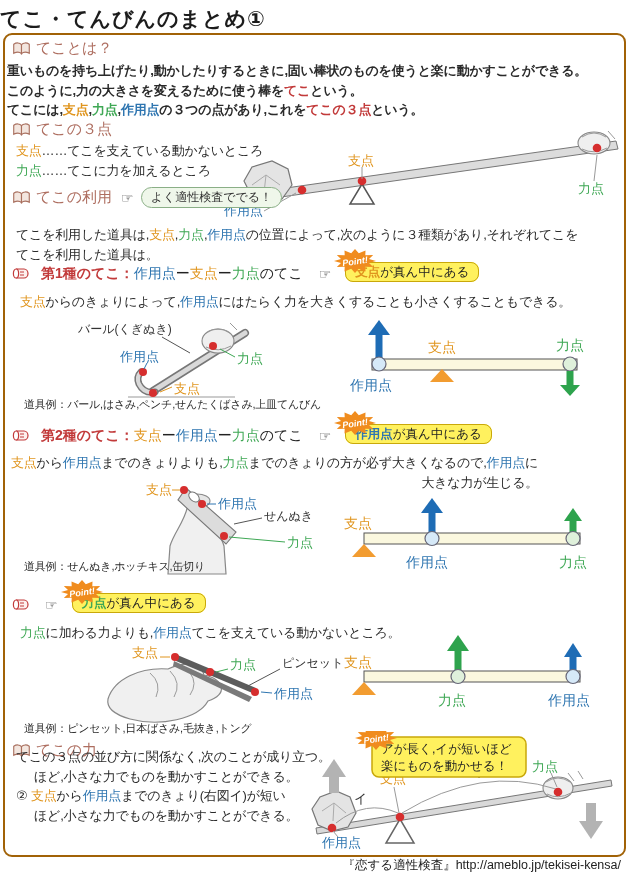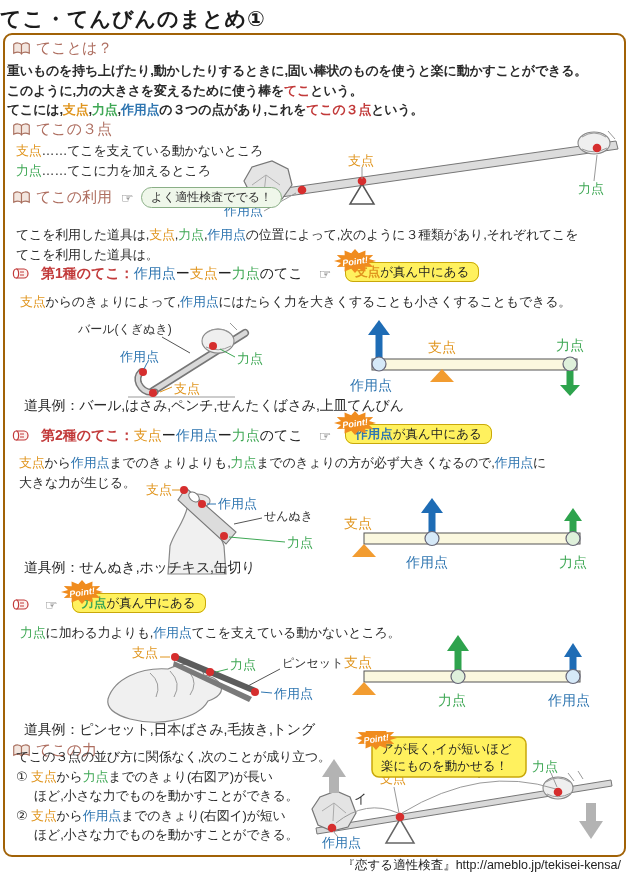--- a/index.html
+++ b/index.html
@@ -15,21 +15,21 @@
   }
   .main-box{
     left:3px;top:33px;width:619px;height:820px;
     border:2px solid #a16207;border-radius:9px;background:#fff;
   }
   
   .sec-head{display:flex;align-items:center;gap:5px;font-size:15px;color:#ae6e60;white-space:nowrap;}
   .book-icon{flex:0 0 auto;display:inline-block;}
   
   .tline{font-size:13px;line-height:19.5px;white-space:nowrap;letter-spacing:-0.2px;color:#2a2a2a;}
-  .tools-line{font-size:14px;color:#2a2a2a;white-space:nowrap;letter-spacing:-0.2px;}
+  .tools-line{font-size:11px;color:#2a2a2a;white-space:nowrap;letter-spacing:-0.2px;}
   
   .c-shiten{color:#e0951e;}
   .c-rikiten{color:#3fa855;}
   .c-sayoten{color:#2e75b0;}
   .c-red{color:#c23a3a;}
   .sb{font-weight:bold;}
   
   .type-head{display:flex;align-items:center;gap:12px;font-size:14px;white-space:nowrap;}
   .scroll-icon{flex:0 0 auto;}
   .note-hand{font-size:14px;color:#444;margin-left:4px;}
@@ -179,21 +179,21 @@
     <span><span class="c-red sb">第2種のてこ：</span><span class="c-shiten">支点</span><span>ー</span><span class="c-sayoten">作用点</span><span>ー</span><span class="c-rikiten">力点</span><span>のてこ</span></span>
     <span class="note-hand">☞</span>
     <span class="pbadge">
       <svg class="pstar" width="44" height="26" viewBox="0 0 44 26">
         <polygon points="43,13 36,15.1 40.2,19 32.3,18.7 32.5,23.4 25.8,20.7 22,25 18.2,20.7 11.5,23.4 11.7,18.7 3.8,19 8,15.1 1,13 8,10.9 3.8,7 11.7,7.3 11.5,2.6 18.2,5.3 22,1 25.8,5.3 32.5,2.6 32.3,7.3 40.2,7 36,10.9" fill="#f08c1e"></polygon>
         <text x="22" y="16.5" font-size="9" font-style="italic" font-weight="bold" fill="#fff" text-anchor="middle" transform="rotate(-8 22 13)">Point!</text>
       </svg>
       <span class="ybox"><span class="c-sayoten sb">作用点</span><span>が真ん中にある</span></span>
     </span>
   </div>
-  <div class="abs" style="left:14px;top:418px;">
+  <div class="abs" style="left:6px;top:418px;text-align:right;">
     <div class="tline"><span class="c-shiten">支点</span><span>から</span><span class="c-sayoten">作用点</span><span>までのきょりよりも,</span><span class="c-rikiten">力点</span><span>までのきょりの方が必ず大きくなるので,</span><span class="c-sayoten">作用点</span><span>に</span></div>
     <div class="tline"><span>大きな力が生じる。</span></div>
   </div>
 
   <svg class="abs" style="left:117px;top:441px;" width="240" height="102" viewBox="0 0 240 102">
     <path d="M66,28 C64,44 52,56 48,70 L46,98 L104,98 L102,70 C98,56 86,44 84,28 Z" fill="#f0f0f0" stroke="#888" stroke-width="1.2"></path>
     <ellipse cx="75" cy="25" rx="13" ry="7" fill="#e6e6e6" stroke="#888" stroke-width="1.1"></ellipse>
     <polygon points="64,12 114,56 104,68 56,24" fill="#dcdcdc" stroke="#777" stroke-width="1.1"></polygon>
     <ellipse cx="72" cy="21" rx="6" ry="4" fill="#fff" stroke="#777" stroke-width="1" transform="rotate(40 72 21)"></ellipse>
     <circle cx="62" cy="14" r="4" fill="#d62e2e"></circle>
@@ -278,21 +278,20 @@
 
   <div class="abs sec-head" style="left:7px;top:706px;">
     <svg class="book-icon" width="19" height="15" viewBox="0 0 22 16">
       <path d="M2 3 C5 1 9 1 11 3.5 L11 14 C9 12 5 12 2 13.5 Z" fill="#f3e6df" stroke="#a9705f" stroke-width="1.3"></path>
       <path d="M20 3 C17 1 13 1 11 3.5 L11 14 C13 12 17 12 20 13.5 Z" fill="#f3e6df" stroke="#a9705f" stroke-width="1.3"></path>
     </svg>
     <span>てこの力</span>
   </div>
   <div class="abs" style="left:11px;top:712px;">
     <div class="tline">てこの３点の並び方に関係なく,次のことが成り立つ。</div>
-    <div class="tline"><span>① </span><span class="c-shiten">支点</span><span>から</span><span class="c-rikiten">力点</span><span>までのきょり(右図ア)が長い</span></div>
     <div class="tline power-item-cont"><span>ほど,小さな力でものを動かすことができる。</span></div>
     <div class="tline"><span>② </span><span class="c-shiten">支点</span><span>から</span><span class="c-sayoten">作用点</span><span>までのきょり(右図イ)が短い</span></div>
     <div class="tline power-item-cont"><span>ほど,小さな力でものを動かすことができる。</span></div>
   </div>
 
   <svg class="abs" style="left:301px;top:696px;" width="318" height="120" viewBox="0 0 318 120">
     <polygon points="11,103 306,55 305,49 10,97" fill="#d9d9d9" stroke="#777" stroke-width="1"></polygon>
     <polygon points="12,94 6,78 14,66 30,60 44,66 50,82 42,96 26,100" fill="#e4e4e4" stroke="#777" stroke-width="1.2"></polygon>
     <path d="M16,80 L28,72 L40,82 M28,72 L27,90" fill="none" stroke="#ababab" stroke-width="1"></path>
     <polygon points="80,112 108,112 94,88" fill="#ffffff" stroke="#666" stroke-width="1.5"></polygon>

